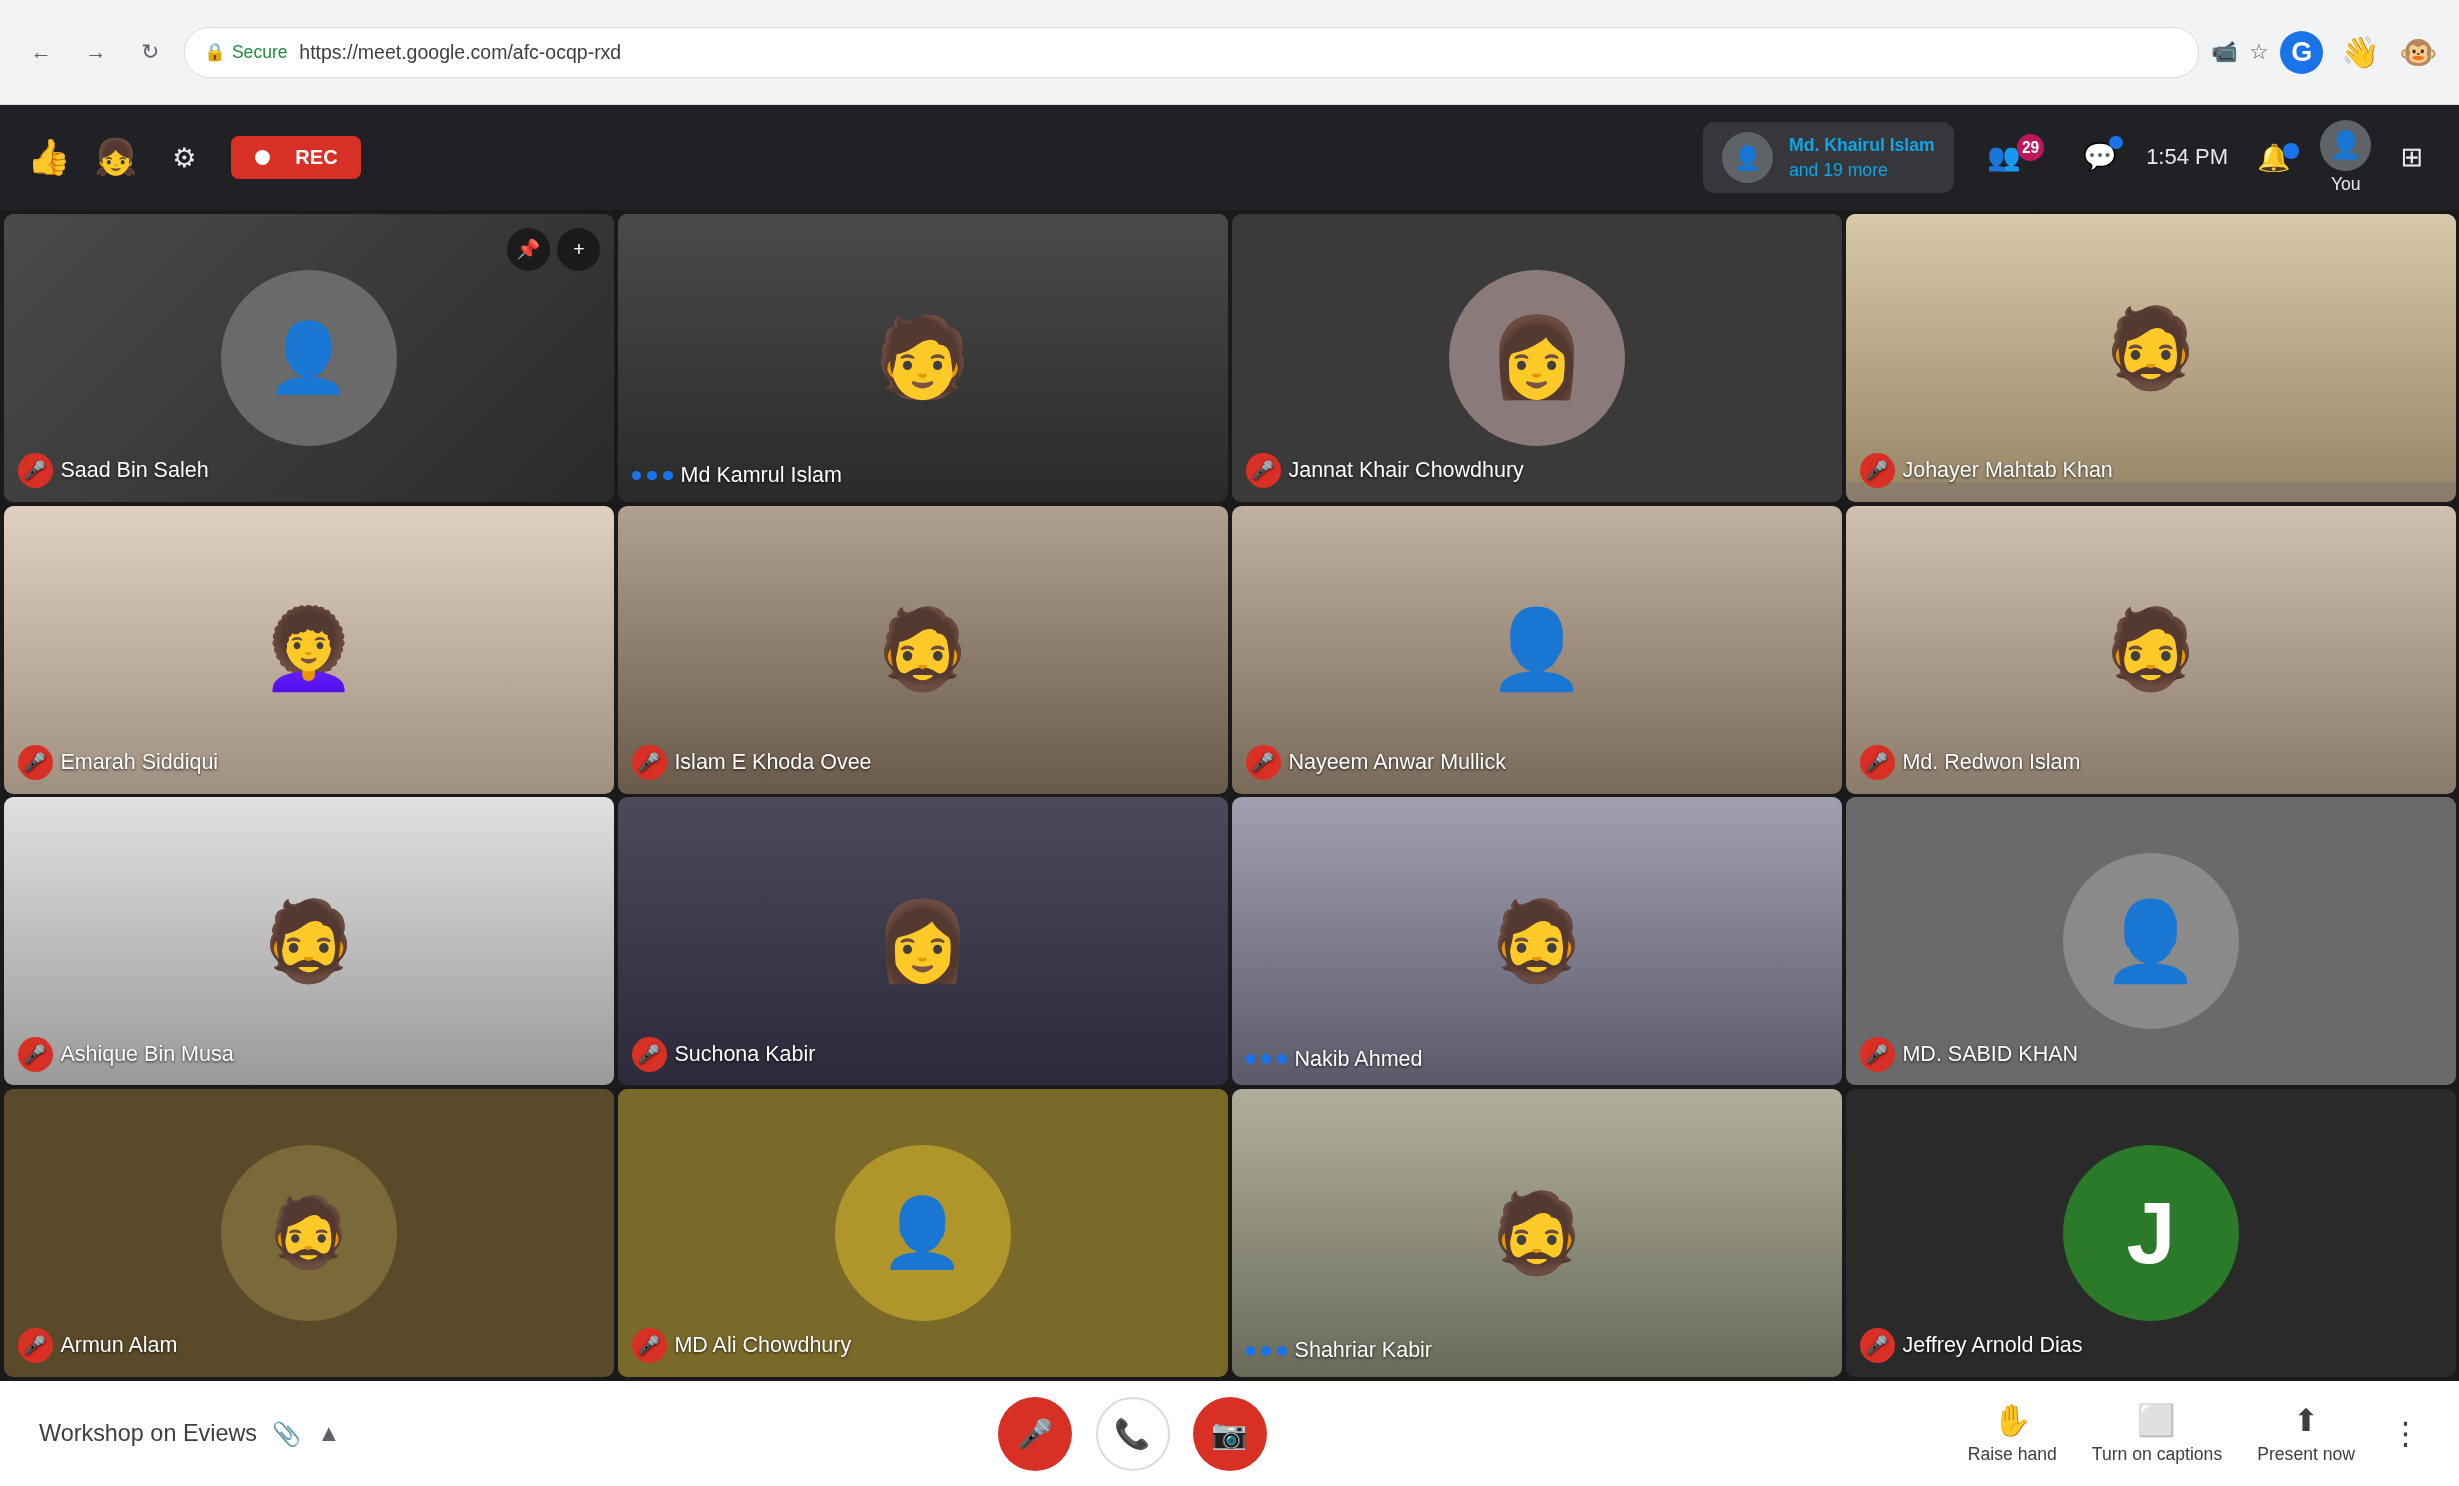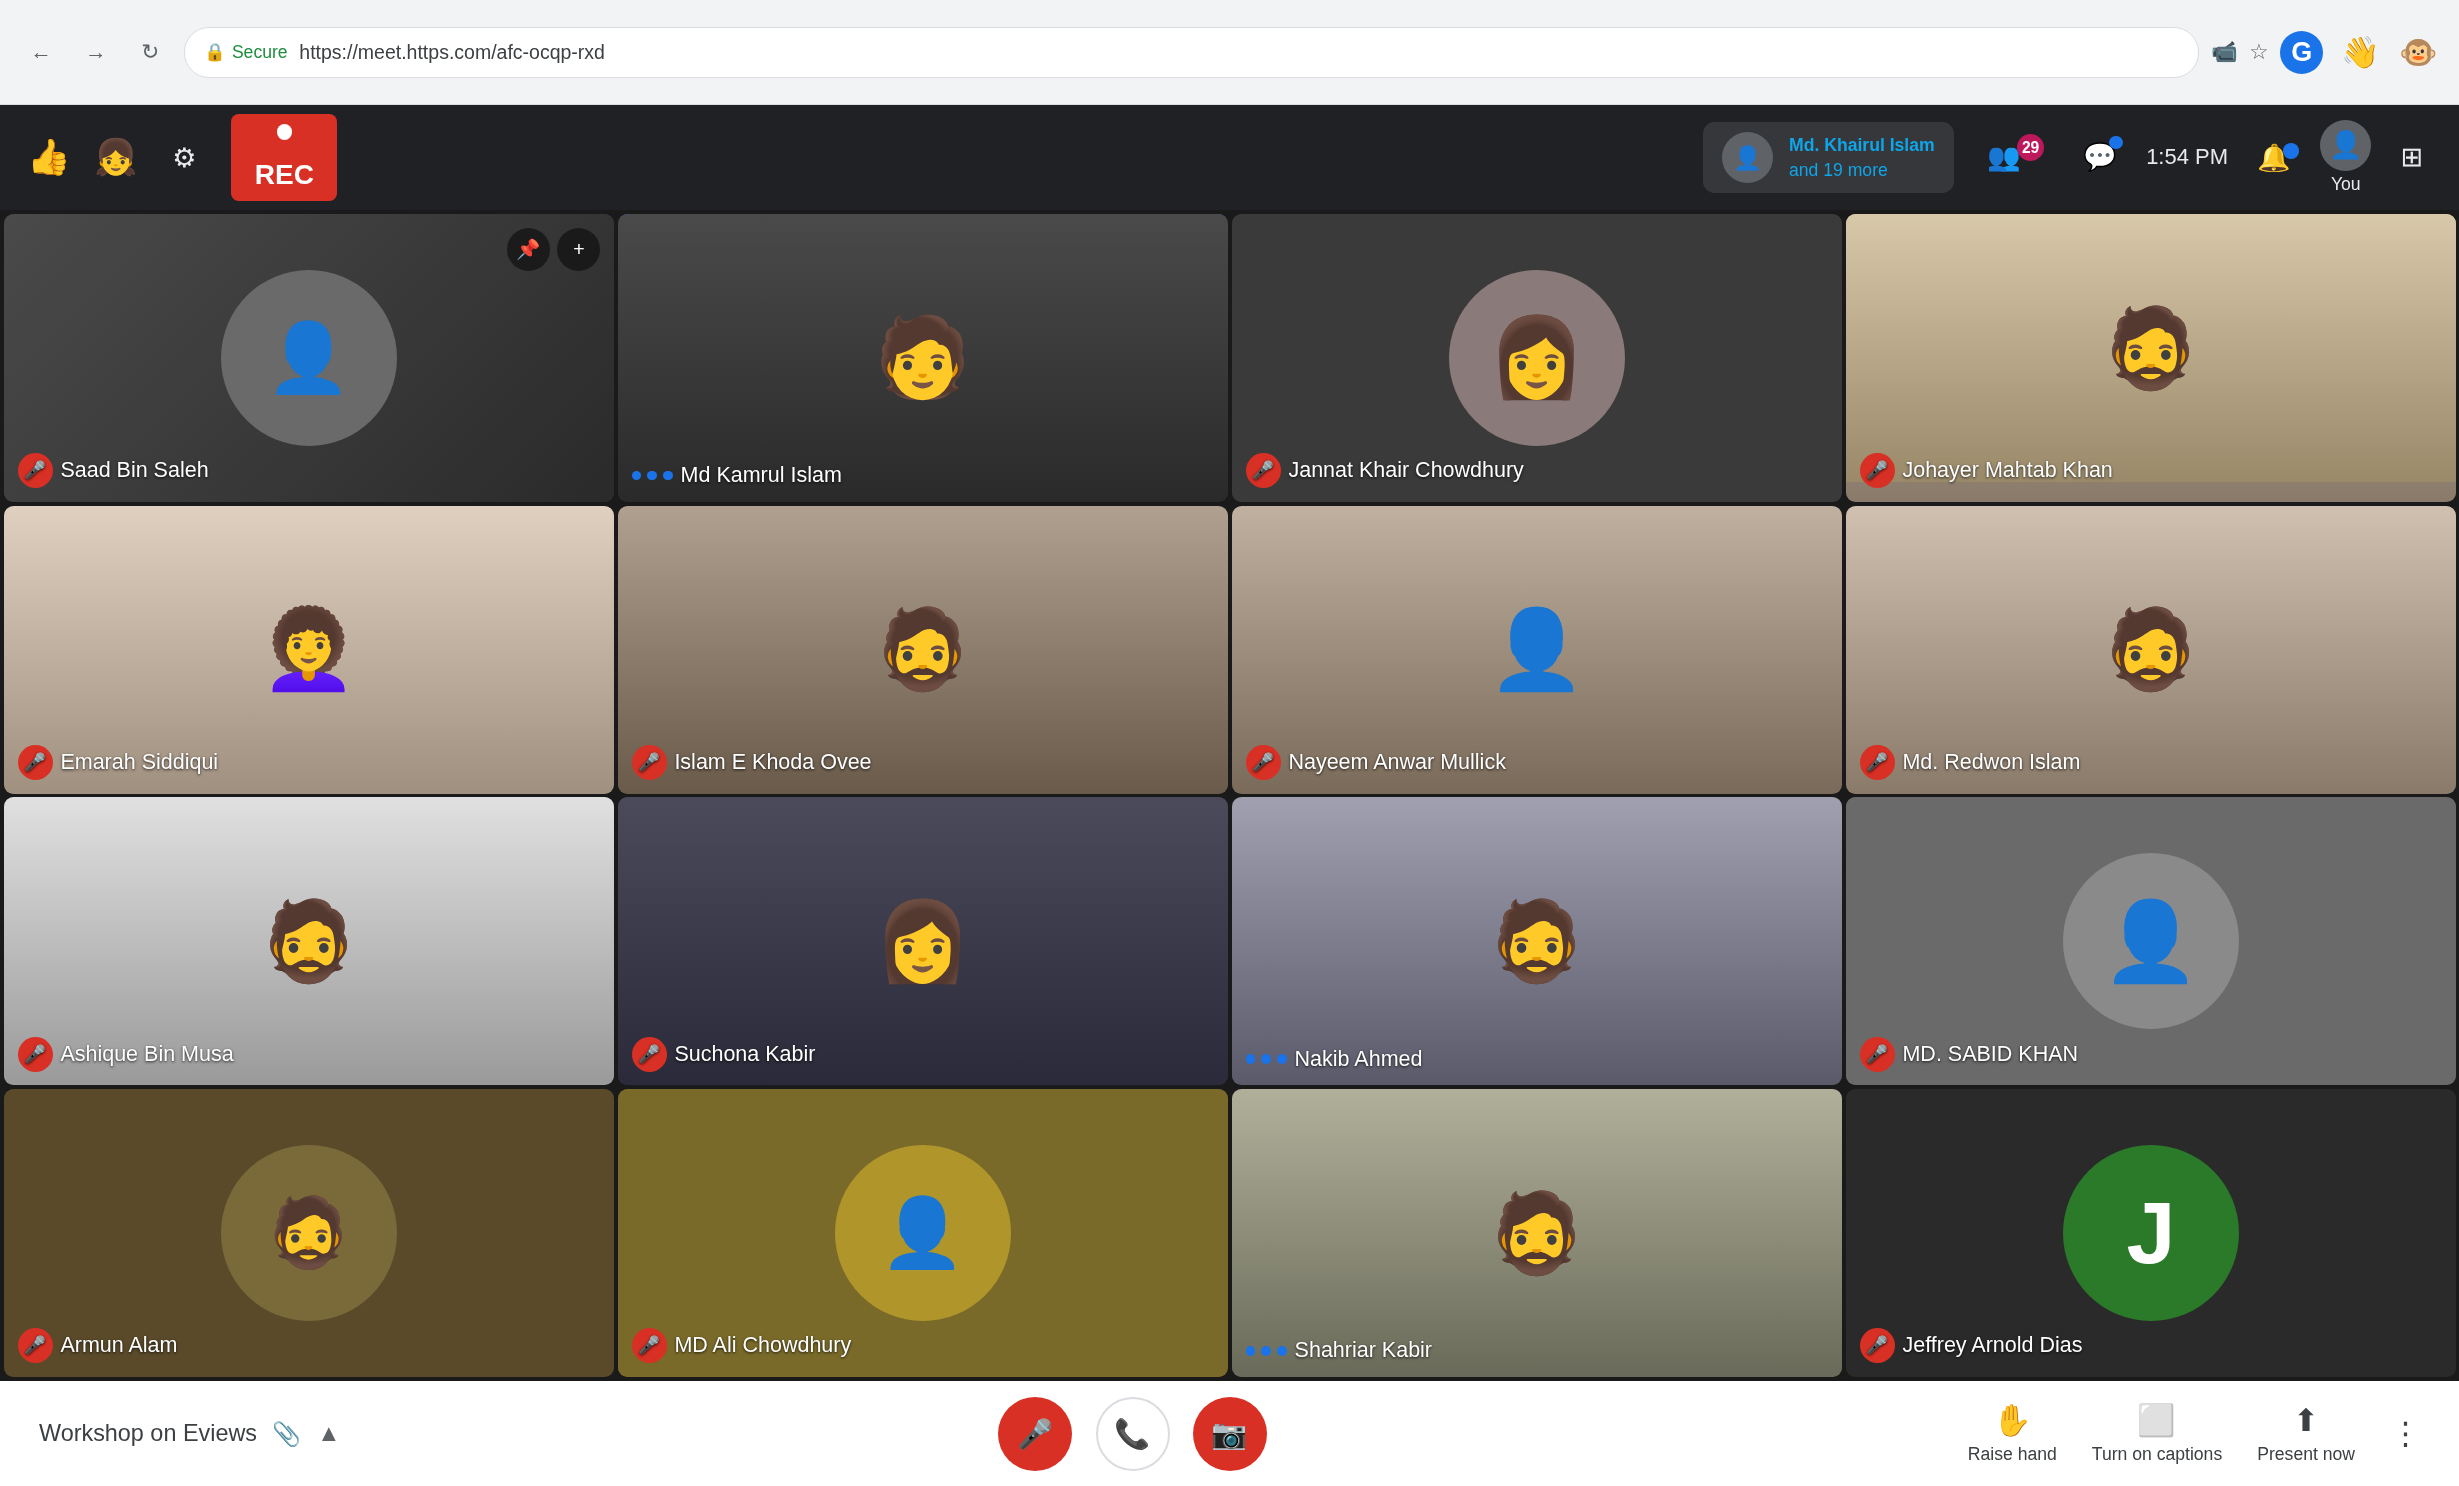--- a/index.html
+++ b/index.html
@@ -77,24 +77,24 @@
       display: flex; align-items: center; justify-content: center;
       color: #e8eaed;
       font-size: 27px;
     }
     .rec-btn {
       background: #d93025;
       color: white;
       border: none;
       border-radius: 7.8px;
       padding: 9.8px 23.4px;
-      font-size: 28px;
+      font-size: 20px;
       font-weight: bold;
       cursor: pointer;
-      display: flex; align-items: center; gap: 19px; flex-direction: column;
+      display: flex; align-items: center; gap: 25px;
     }
     .rec-dot { width: 15.6px; height: 15.6px; border-radius: 50%; background: white; }
     .spacer { flex: 1; }
     .meeting-info {
       display: flex; align-items: center; gap: 15.6px;
       background: rgba(255,255,255,0.1);
       border-radius: 11.7px;
       padding: 9.8px 19.5px;
       cursor: pointer;
     }
@@ -312,21 +312,21 @@
 
 <div class="browser-chrome">
   <button class="nav-btn">←</button>
   <button class="nav-btn">→</button>
   <button class="nav-btn">↻</button>
   <div class="address-bar">
     <span class="secure-badge">
       <span>🔒</span>
       <span>Secure</span>
     </span>
-    <span class="url-text">https://meet.https.com/afc-ocqp-rxd</span>
+    <span class="url-text">https://meet.google.com/afc-ocqp-rxd</span>
   </div>
   <span class="video-icon">📹</span>
   <span class="bookmark-icon">☆</span>
   <div class="header-right">
     <div class="chrome-icon" style="background:#1a73e8; color:white; font-weight:bold; font-size:27px;">G</div>
     <div class="chrome-icon" style="font-size:31px;">👋</div>
     <div class="chrome-icon" style="font-size:31px;">🐵</div>
   </div>
 </div>
 

